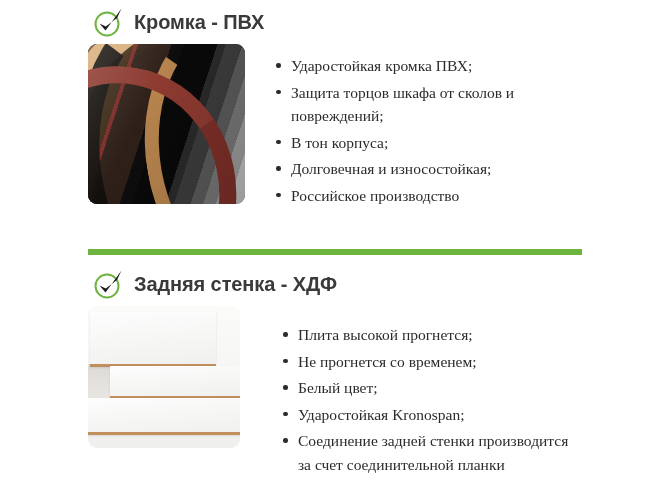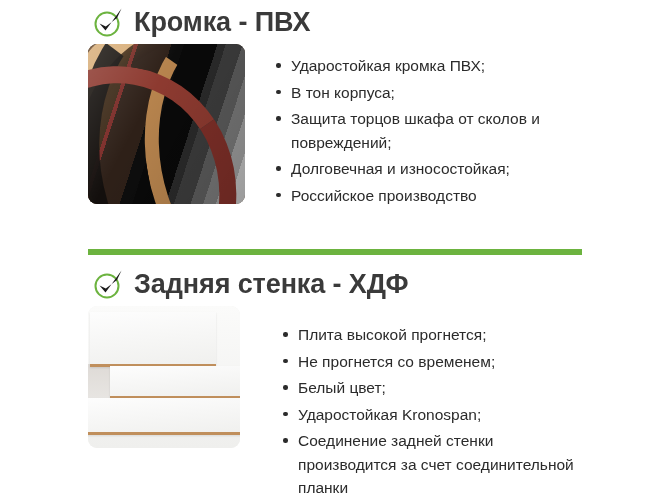--- a/index.html
+++ b/index.html
@@ -41,21 +41,21 @@
     position: absolute;
     left: 92px;
     top: 50%;
     transform: translateY(-50%);
     width: 34px;
     height: 34px;
     display: block;
   }
   .heading-title {
     margin-left: 46px;
-    font-size: 27px;
+    font-size: 20px;
     font-weight: bold;
     color: #3a3a3a;
     letter-spacing: -0.1px;
     line-height: 1;
     white-space: nowrap;
   }
 
   
   .divider {
     position: absolute;
@@ -193,20 +193,21 @@
   }
 
   
   .bullets {
     list-style: none;
     margin: 0;
     padding: 0;
     color: #2b2b2b;
     font-size: 15.5px;
     line-height: 1.52;
+    font-family: Liberation Serif, serif;
   }
   .bullets li {
     position: relative;
     padding-left: 17px;
     margin-bottom: 3px;
     max-width: 310px;
   }
   .bullets li::before {
     content: "";
     position: absolute;
@@ -250,22 +251,22 @@
       <div class="thumb thumb-edge">
         <div class="edge-art">
           <div class="edge-art-2"></div>
           <div class="edge-art-3"></div>
         </div>
         <div class="edge-gloss"></div>
       </div>
 
       <ul class="bullets" id="list-edge">
         <li>Ударостойкая кромка ПВХ;</li>
+        <li>Защита торцов шкафа от сколов и повреждений;</li>
         <li>В тон корпуса;</li>
-        <li>Защита торцов шкафа от сколов и повреждений;</li>
         <li>Долговечная и износостойкая;</li>
         <li>Российское производство</li>
       </ul>
 
     </div>
   </section>
 
   <section class="section" id="section-back">
 
     <div class="divider"></div>

